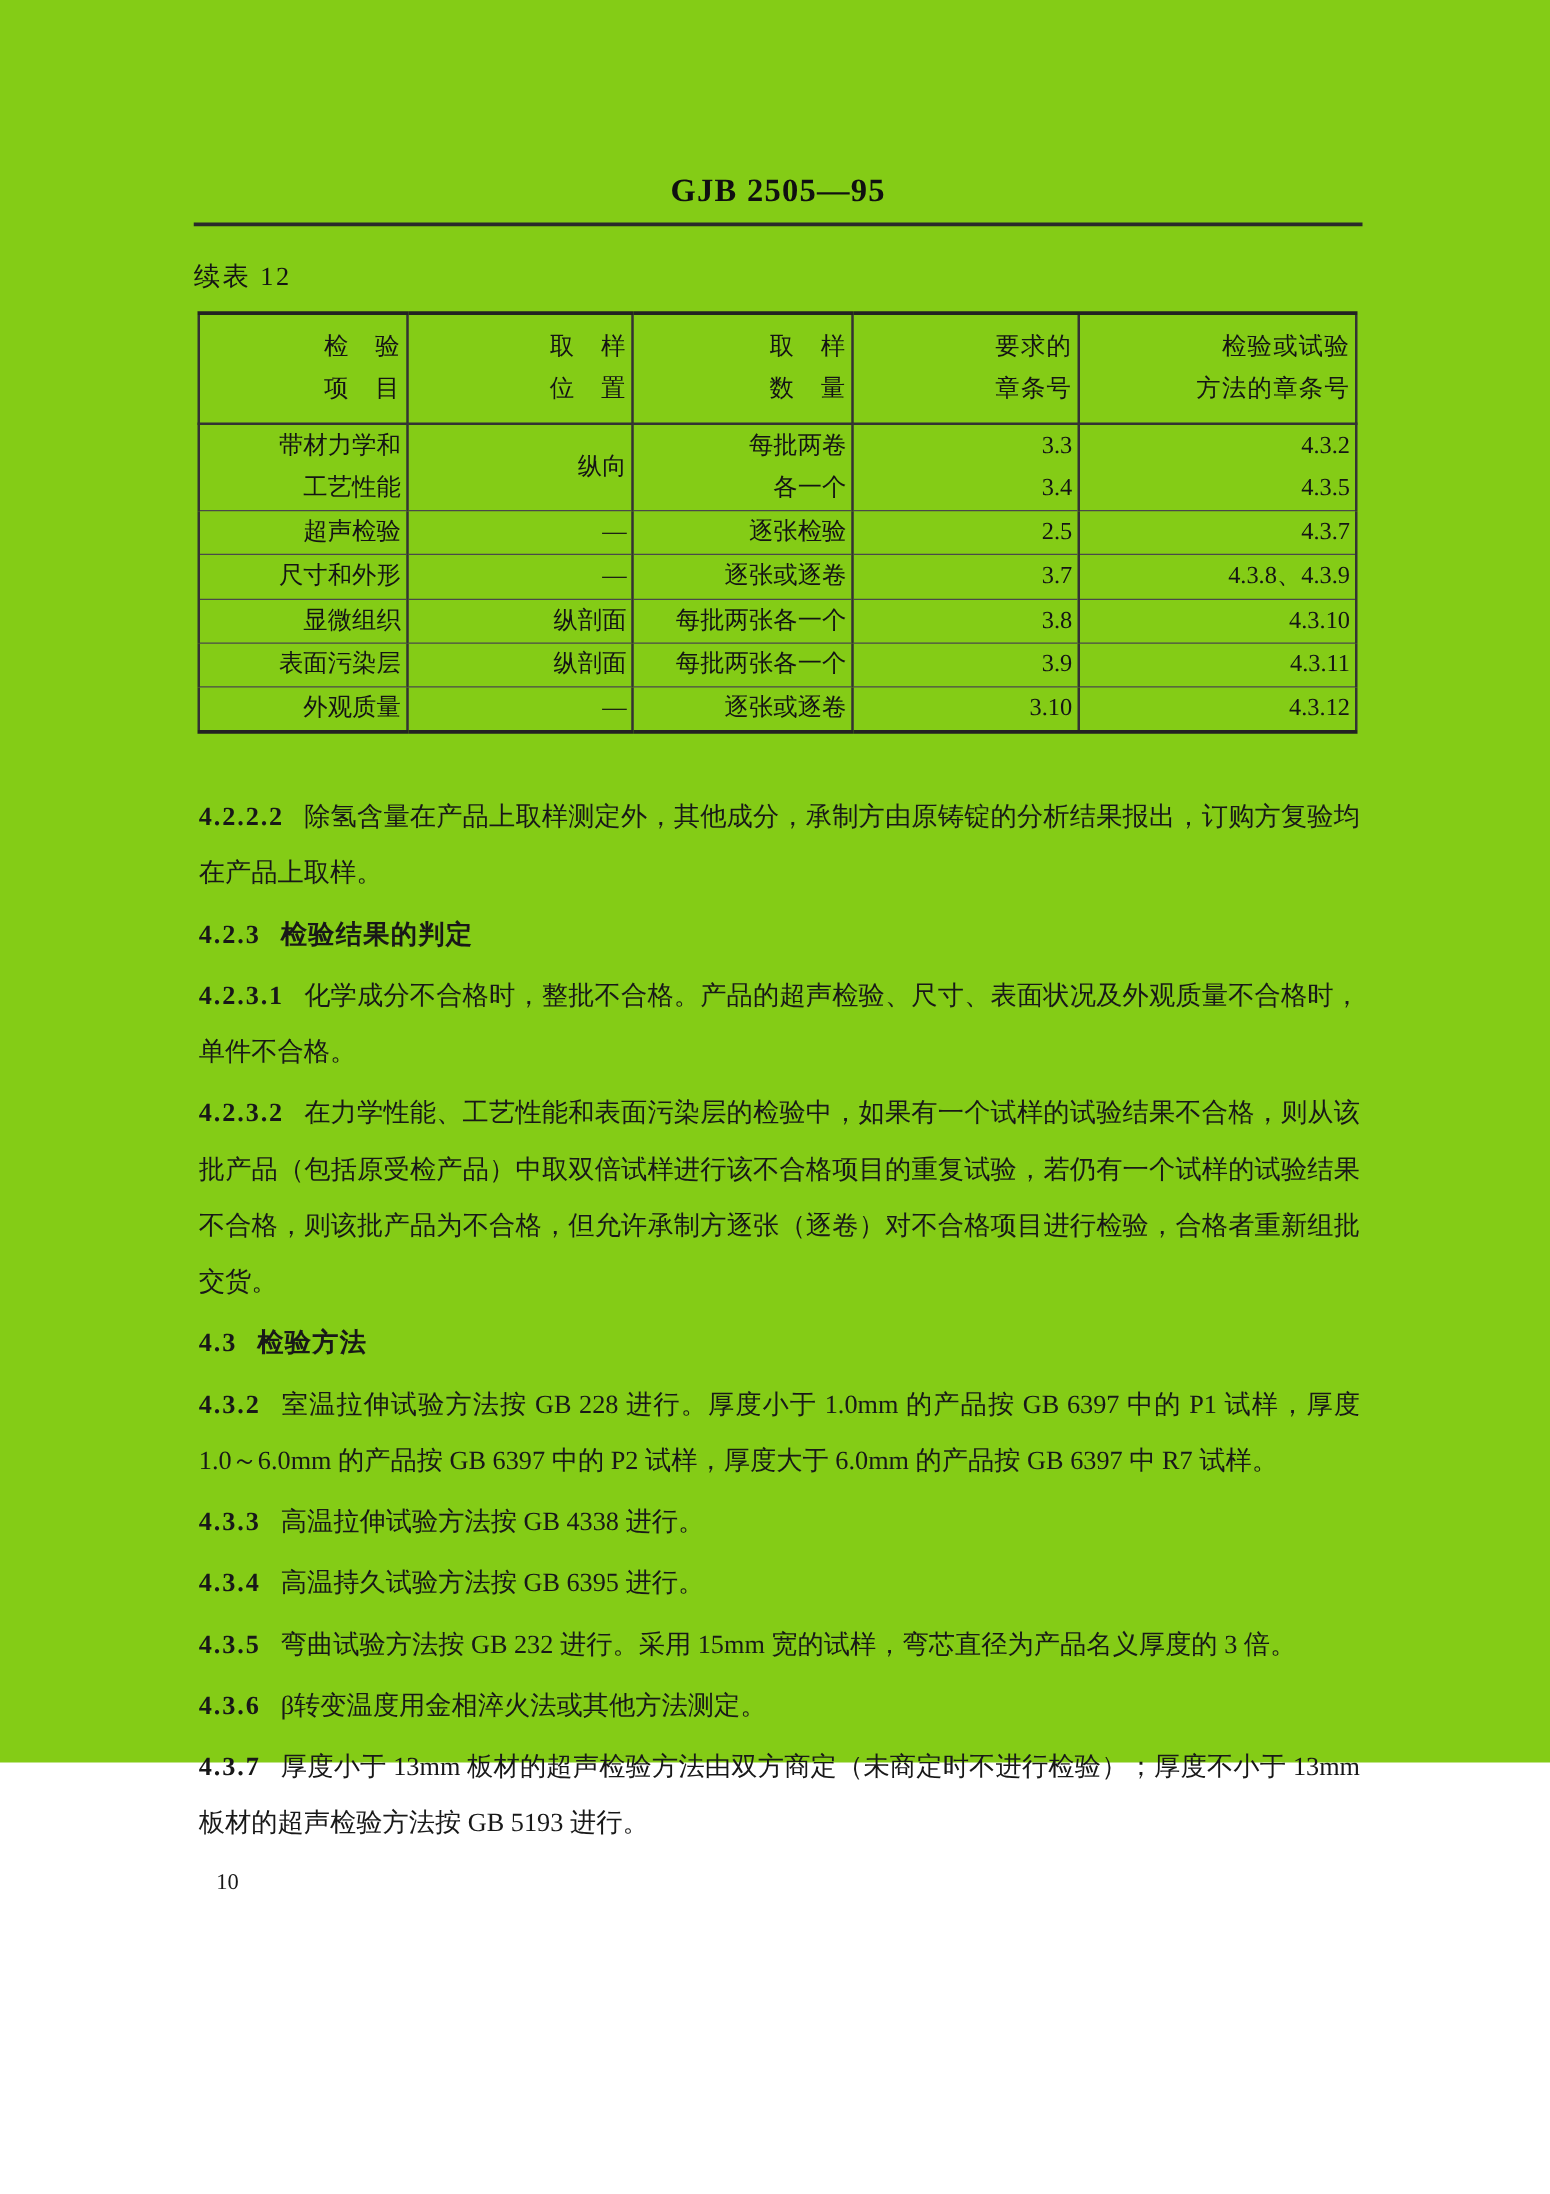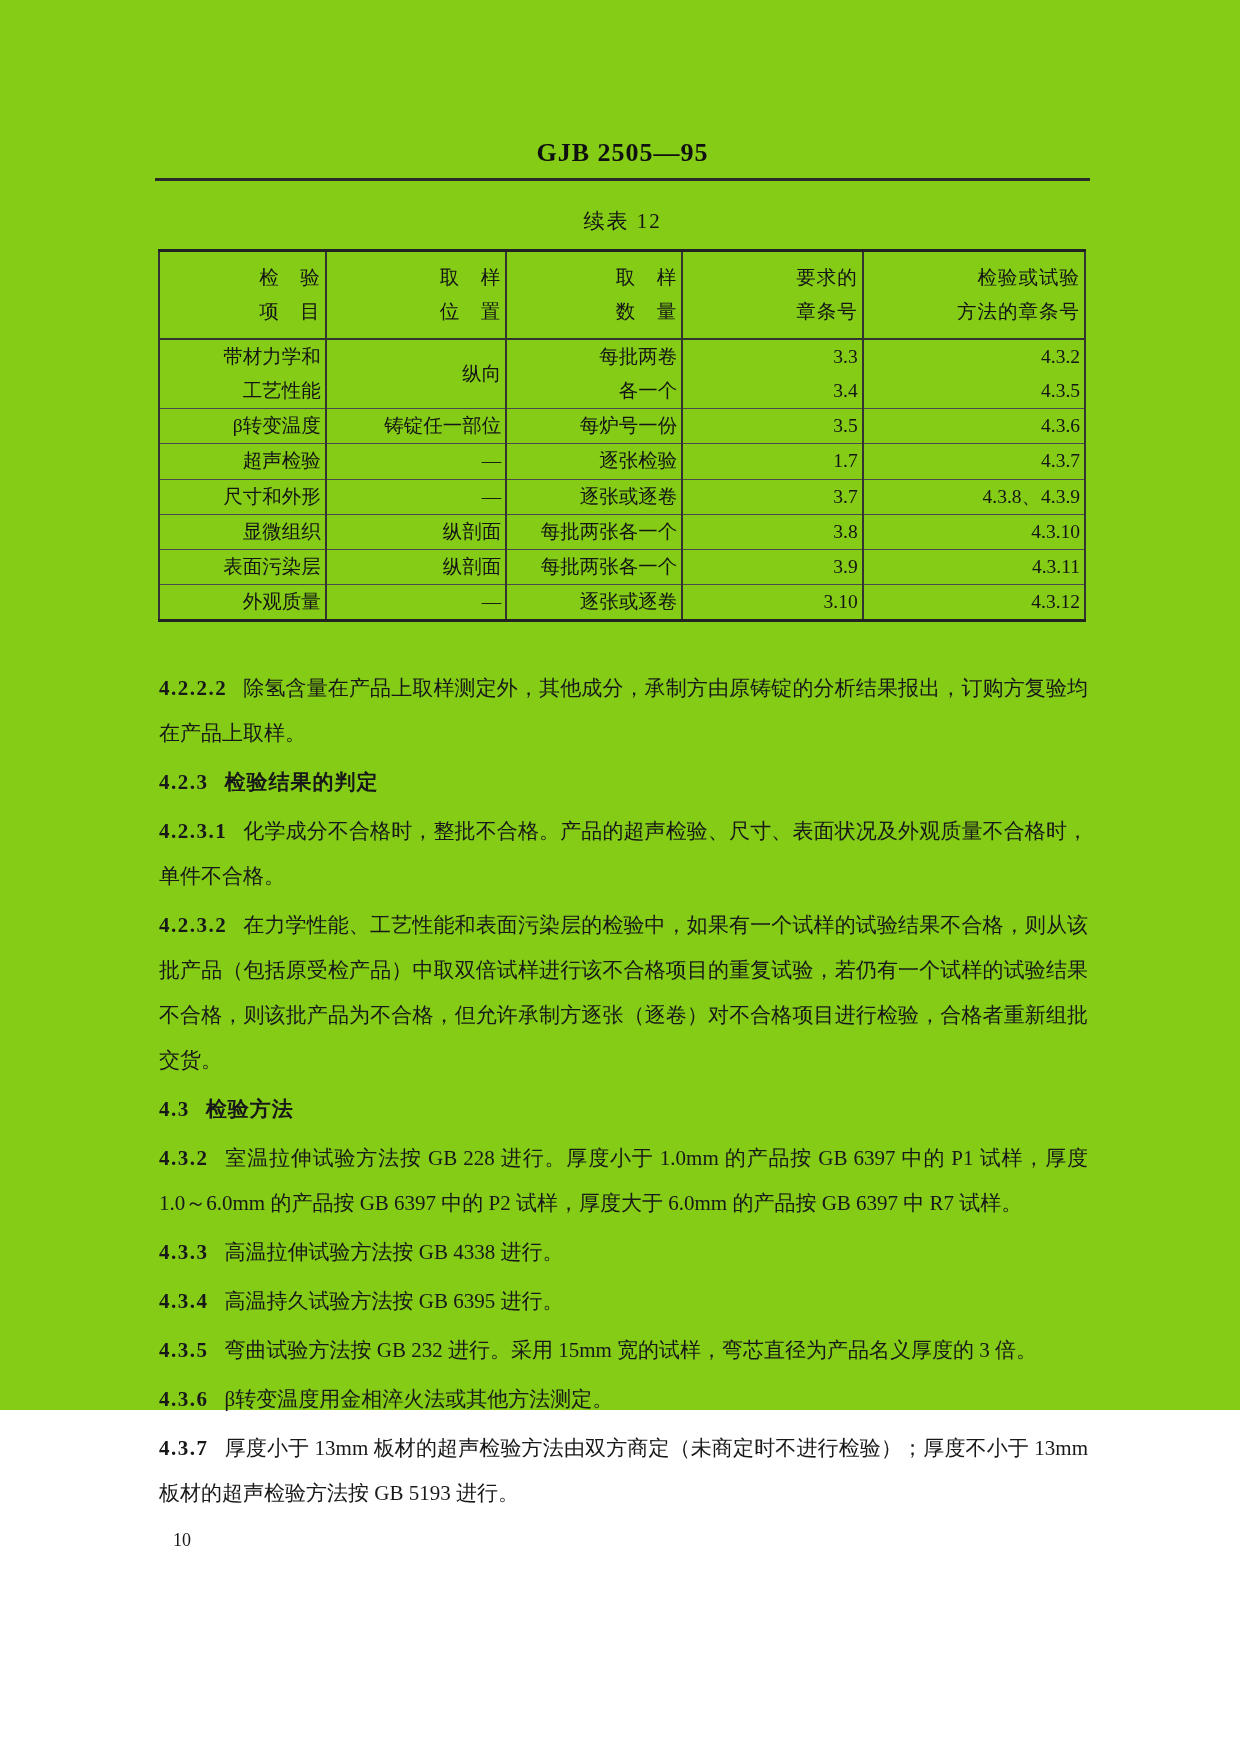--- a/index.html
+++ b/index.html
@@ -31,21 +31,20 @@
     letter-spacing: 1px;
     color: #101010;
   }
   .header-rule {
     border: none;
     border-top: 3px solid #2a2a2a;
     margin: 10px 0 0 0;
     width: 100%;
   }
   .table-title {
-    text-align: center;
     font-size: 21px;
     margin-top: 26px;
     letter-spacing: 2px;
     color: #141414;
   }
   table.cont-table {
     border-collapse: collapse;
     width: 928px;
     margin: 14px 0 0 3px;
     table-layout: fixed;
@@ -134,31 +133,24 @@
 工艺性能</td>
       <td>纵向</td>
       <td>每批两卷
 各一个</td>
       <td>3.3
 3.4</td>
       <td>4.3.2
 4.3.5</td>
     </tr>
     <tr class="slim-row">
-      <td>β转变温度</td>
-      <td>铸锭任一部位</td>
-      <td>每炉号一份</td>
-      <td>3.5</td>
-      <td>4.3.6</td>
-    </tr>
-    <tr class="slim-row">
       <td>超声检验</td>
       <td>—</td>
       <td>逐张检验</td>
-      <td>1.7</td>
+      <td>2.5</td>
       <td>4.3.7</td>
     </tr>
     <tr class="slim-row">
       <td>尺寸和外形</td>
       <td>—</td>
       <td>逐张或逐卷</td>
       <td>3.7</td>
       <td>4.3.8、4.3.9</td>
     </tr>
     <tr class="slim-row">

